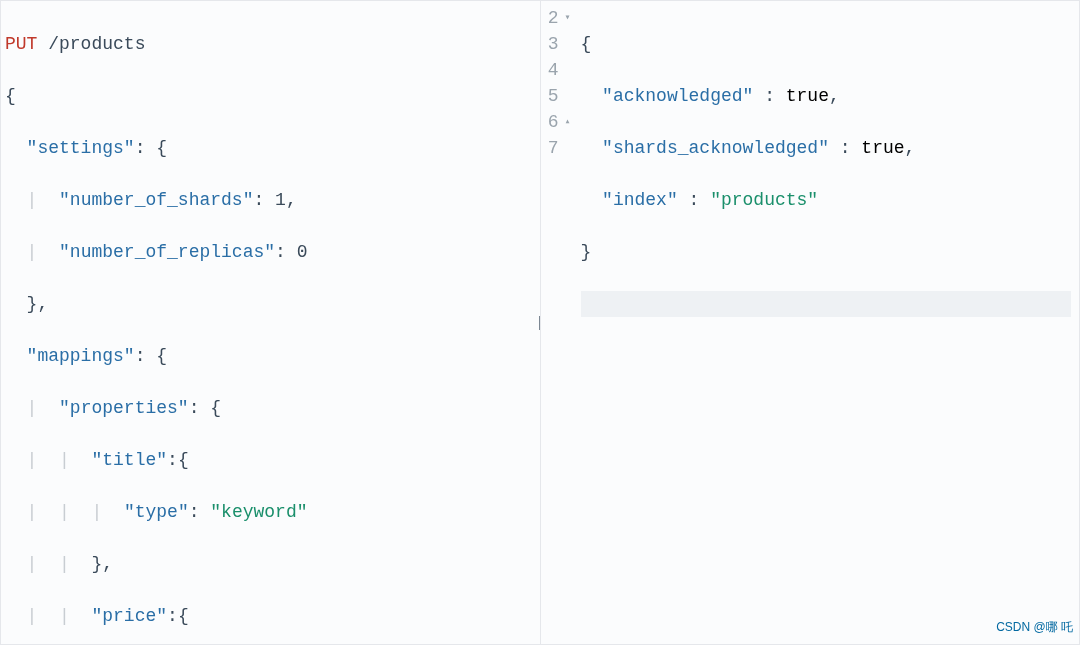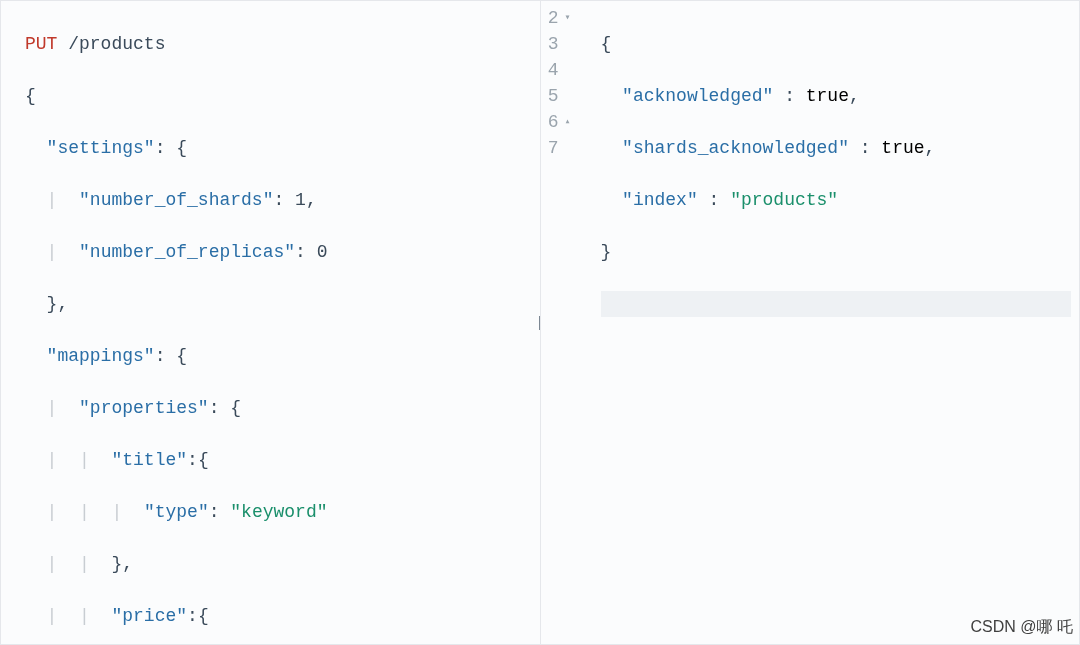--- a/index.html
+++ b/index.html
@@ -41,21 +41,20 @@
     user-select:none;
     background:#fbfcfd;
     font-size:18px;
   }
   .gutter .gline{height:26px;display:flex;justify-content:flex-end;align-items:center;gap:2px;}
   .fold{font-size:10px;color:#9aa4ad;display:inline-block;width:10px;}
   .code{
     padding:4px 8px 4px 4px;
     white-space:pre;
     flex:1;
-    margin-left:20px;
   }
   .code .line{height:26px;}
   .code .line.active{background:#eef1f4;}
   .str{color:#1a8f6b;}
   .key{color:#2a6ea6;}
   .method{color:#c0392b;}
   .kw{color:#000000;}
   .punc{color:#3a4a5a;}
   .guide{color:#c8cdd2;}
   .splitter{
@@ -71,22 +70,22 @@
     color:#6b7785;
     font-size:14px;
     letter-spacing:-3px;
     user-select:none;
     cursor:col-resize;
   }
   .watermark{
     position:absolute;
     right:6px;
     bottom:4px;
-    font-size:16px;
-    color:#404040;
+    font-size:12px;
+    color:#0369a1;
     font-family:Arial,Helvetica,sans-serif;
     letter-spacing:0;
   }
 </style>
 </head>
 <body>
 
 <div class="container">
 
   <div class="pane left">

